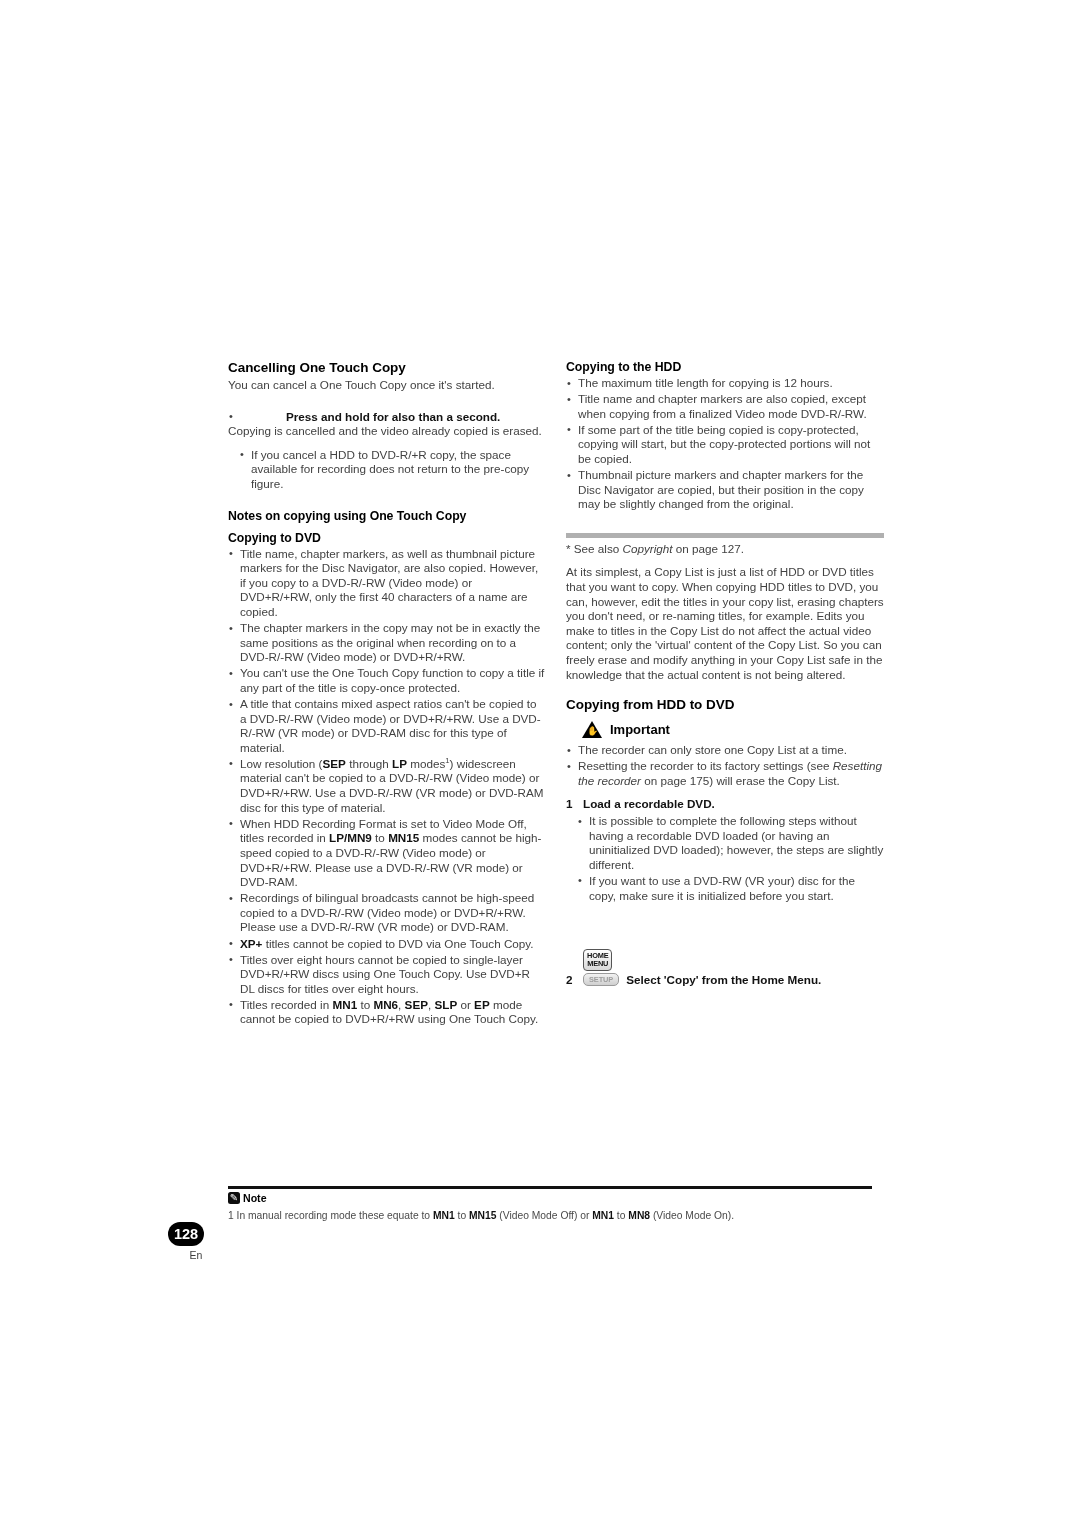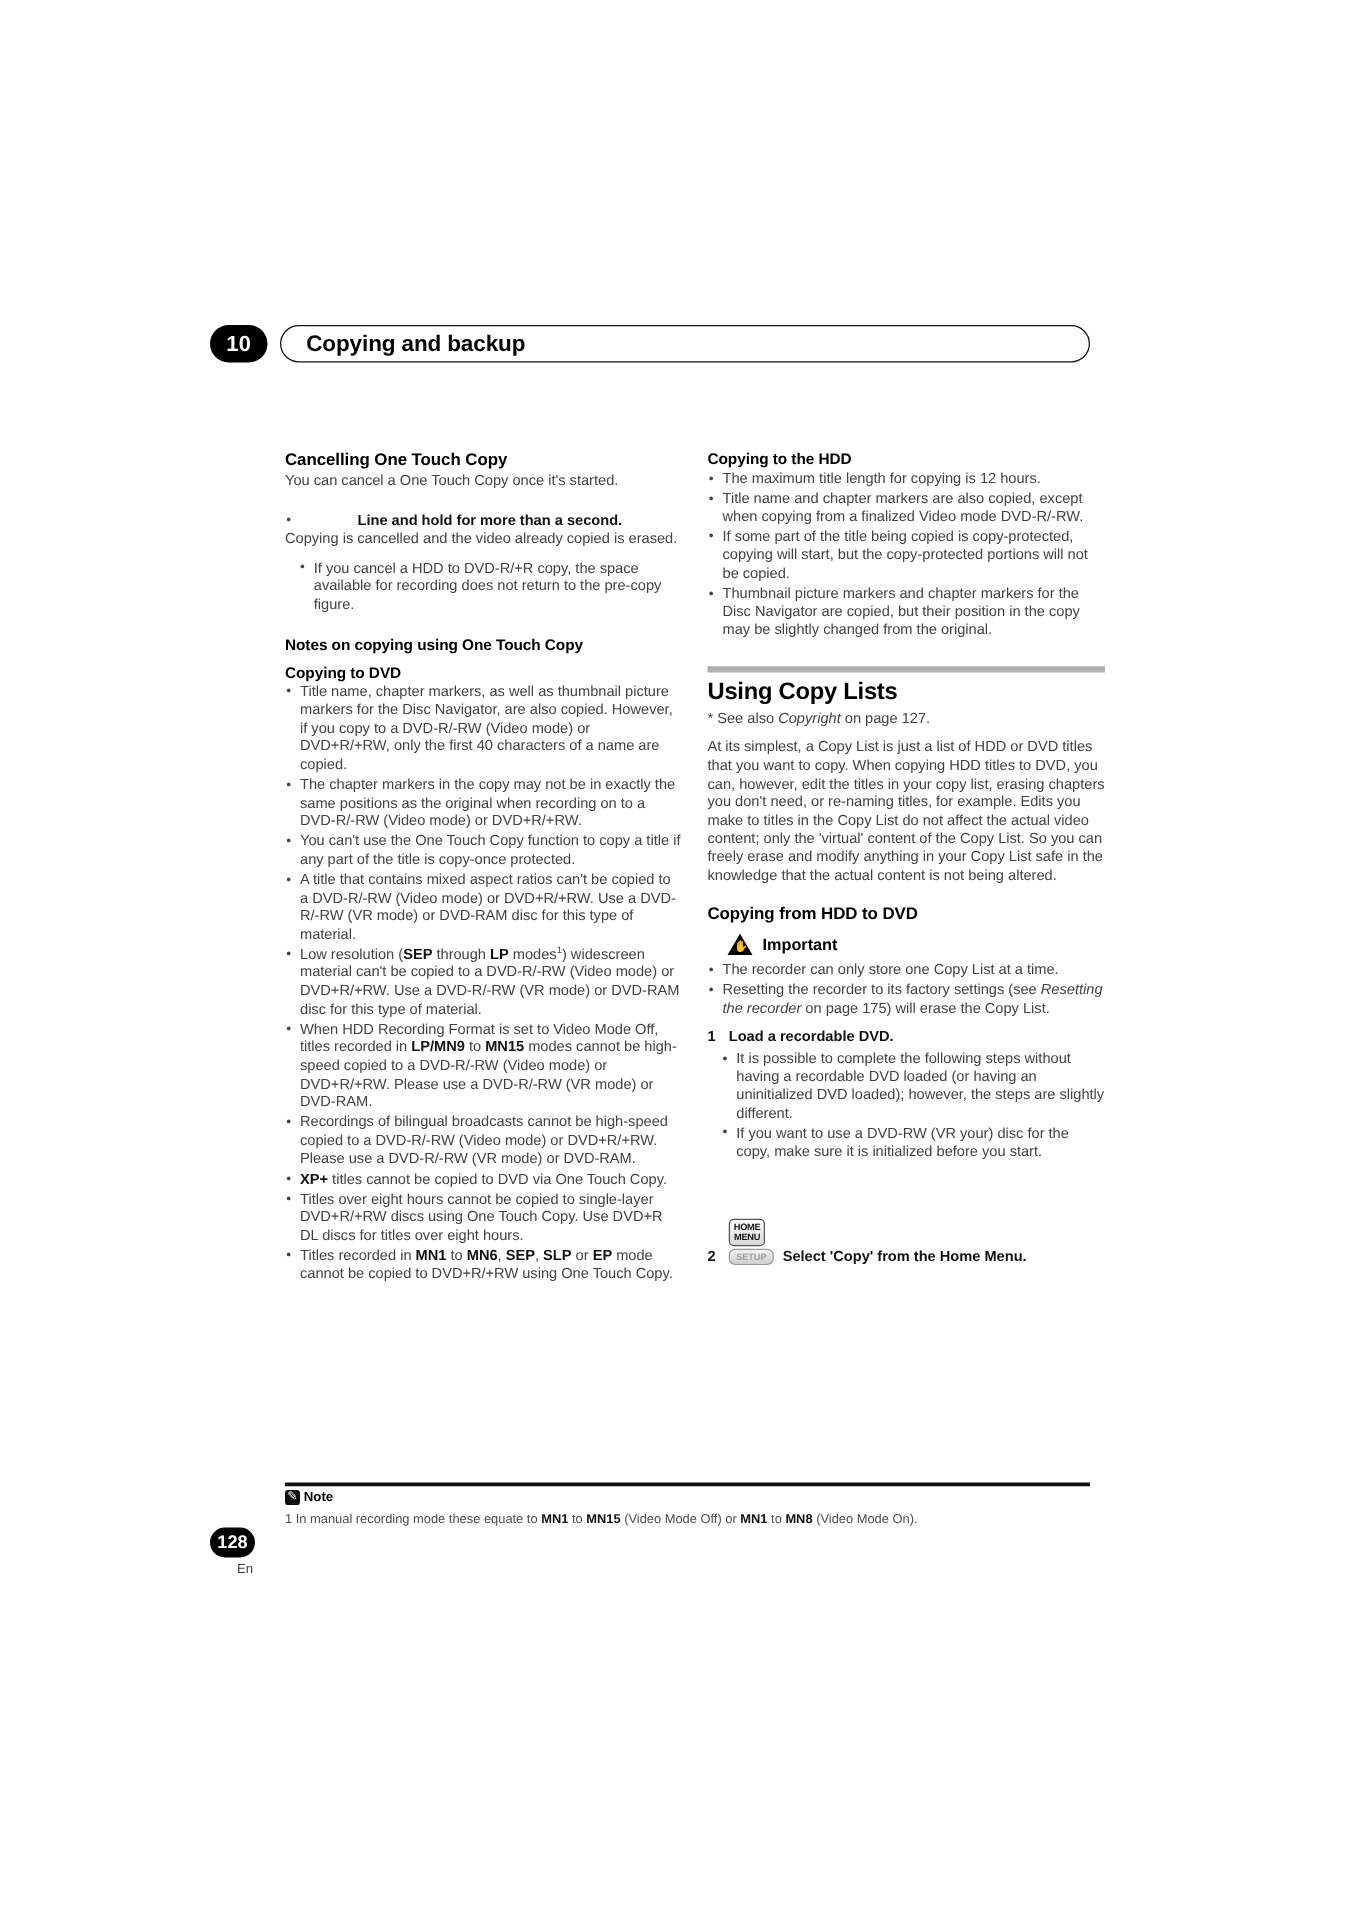--- a/index.html
+++ b/index.html
@@ -300,36 +300,30 @@
     font-size: 10.5px;
     color: #3d3d3d;
     margin-top: 3px;
   }
 </style>
 </head>
 <body>
 
 <div class="page">
 
-  <div class="chapter-header">
-    <div class="chapter-num">10</div>
-    <div class="chapter-bar">
-      <span class="chapter-title">Copying and backup</span>
-    </div>
-  </div>
 
   <div class="col col-left">
 
     <h2 class="sec">Cancelling One Touch Copy</h2>
     <p class="body">You can cancel a One Touch Copy once it's started.</p>
 
     <div class="spacer-8"></div>
 
     <div class="press-row">
-      <span class="btn-gap"></span><span class="press-label">Line and hold for more than a second.</span>
+      <span class="btn-gap"></span><span class="press-label">Press and hold for also than a second.</span>
     </div>
     <p class="body">Copying is cancelled and the video already copied is erased.</p>
 
     <ul class="bl indent">
       <li>If you cancel a HDD to DVD-R/+R copy, the space available for recording does not return to the pre-copy figure.</li>
     </ul>
 
     <div class="spacer-8"></div>
 
     <h3 class="sub">Notes on copying using One Touch Copy</h3>
@@ -364,21 +358,20 @@
     <ul class="bl">
       <li>The maximum title length for copying is 12 hours.</li>
       <li>Title name and chapter markers are also copied, except when copying from a finalized Video mode DVD-R/-RW.</li>
       <li>If some part of the title being copied is copy-protected, copying will start, but the copy-protected portions will not be copied.</li>
       <li>Thumbnail picture markers and chapter markers for the Disc Navigator are copied, but their position in the copy may be slightly changed from the original.</li>
     </ul>
 
     <div class="spacer-12"></div>
 
     <div class="grey-rule"></div>
-    <h1 class="big">Using Copy Lists</h1>
 
     <p class="body"><span>* See also </span><span class="it">Copyright</span><span> on page 127.</span></p>
 
     <p class="body">At its simplest, a Copy List is just a list of HDD or DVD titles that you want to copy. When copying HDD titles to DVD, you can, however, edit the titles in your copy list, erasing chapters you don't need, or re-naming titles, for example. Edits you make to titles in the Copy List do not affect the actual video content; only the 'virtual' content of the Copy List. So you can freely erase and modify anything in your Copy List safe in the knowledge that the actual content is not being altered.</p>
 
     <div class="spacer-6"></div>
 
     <h2 class="sec">Copying from HDD to DVD</h2>
 
     <div class="important-head">

